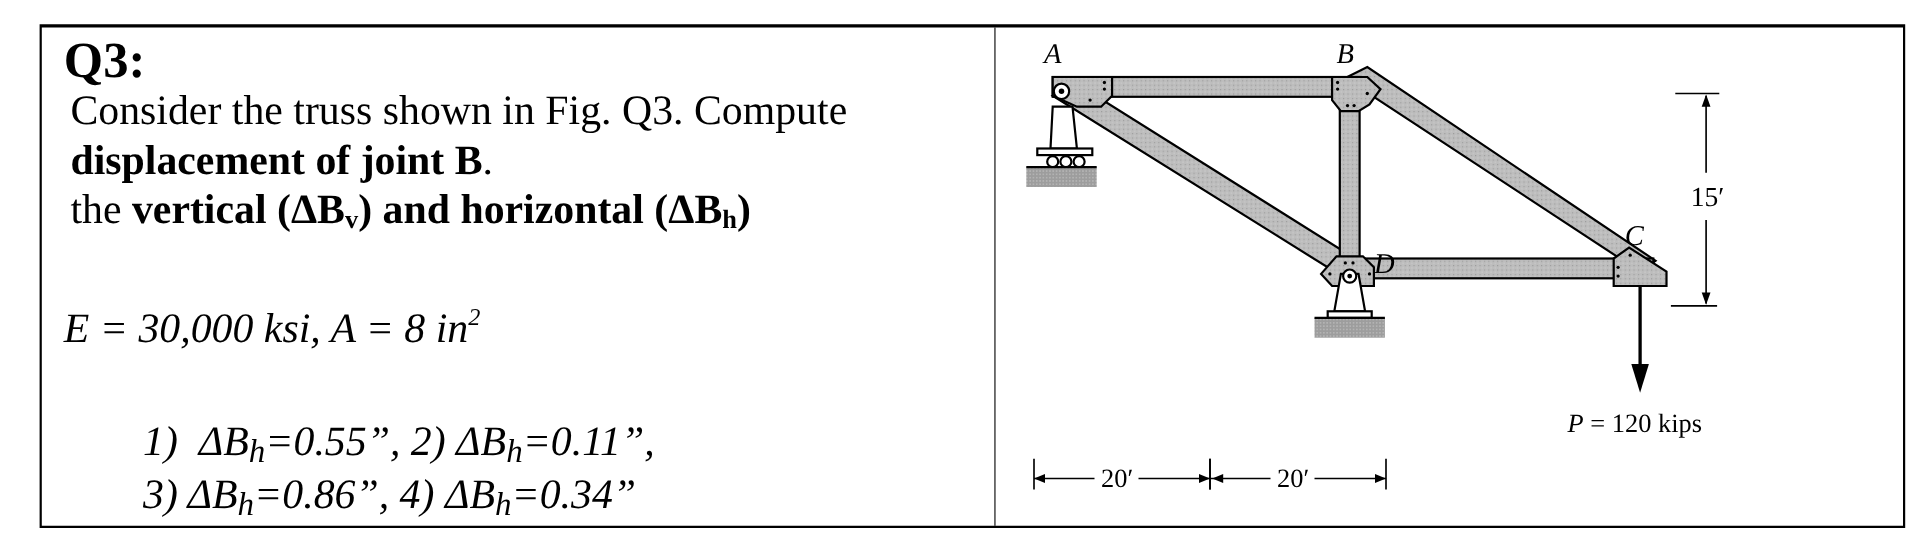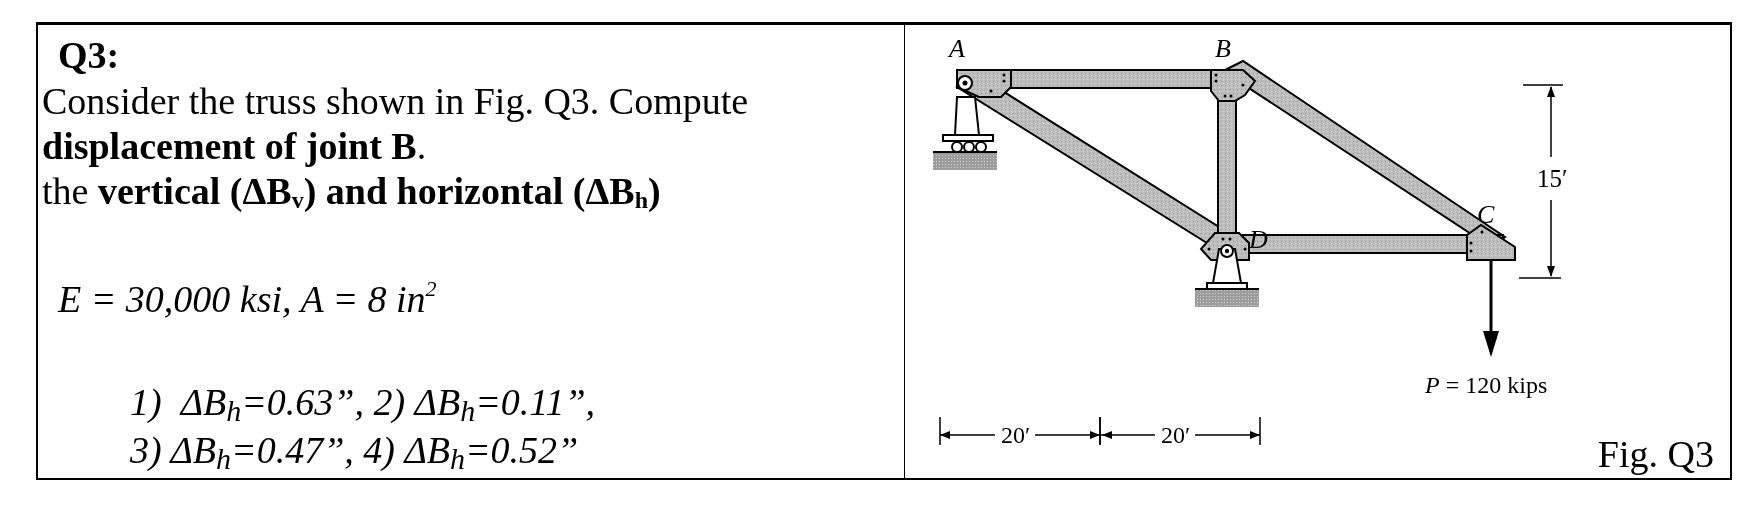--- a/index.html
+++ b/index.html
@@ -1,21 +1,21 @@
 <!DOCTYPE html>
 <html><head>
 <meta charset="utf-8">
 <style>
   html, body { margin: 0; padding: 0; background: #ffffff; }
   body { width: 1754px; height: 506px; position: relative; overflow: hidden; font-family: "Liberation Serif", "DejaVu Serif", serif; color: #000; }
   .table { position: absolute; left: 36px; top: 22px; width: 1696px; height: 458px; border: 2px solid #000; box-sizing: border-box; border-top-width: 3px; }
   .divider { position: absolute; left: 866px; top: 0; bottom: 0; width: 1px; background: #000; }
   .left-cell { position: absolute; left: 0; top: 0; width: 866px; height: 100%; }
-  .q-title { position: absolute; left: 20px; top: 8px; font-size: 38px; font-weight: bold; line-height: 44px; }
-  .q-text { position: absolute; left: 4px; top: 54px; width: 840px; font-size: 38px; line-height: 45px; }
+  .q-title { position: absolute; left: 20px; top: 8px; font-size: 46px; font-weight: bold; line-height: 44px; }
+  .q-text { position: absolute; left: 26px; top: 54px; width: 840px; font-size: 38px; line-height: 45px; }
   .q-text b { font-weight: bold; }
   .sub { font-size: 24px; vertical-align: -4px; line-height: 0; }
   .given { position: absolute; left: 20px; top: 252px; font-size: 38px; font-style: italic; line-height: 44px; }
   .given sup { font-size: 22px; vertical-align: 16px; line-height: 0; }
   .answers { position: absolute; left: 92px; top: 353px; font-size: 38px; font-style: italic; line-height: 48px; }
   .answers .sub { font-size: 30px; vertical-align: -6px; }
   .right-cell { position: absolute; left: 867px; top: 0; right: 0; height: 100%; }
   .fig-svg { position: absolute; left: 0; top: 0; }
   .fig-caption { position: absolute; right: 16px; bottom: 2px; font-size: 38px; line-height: 44px; }
   .svg-label { font-family: "Liberation Serif", serif; }
@@ -27,24 +27,24 @@
   <div class="left-cell">
     <div class="q-title">Q3:</div>
     <div class="q-text">
       <div>Consider the truss shown in Fig. Q3. Compute</div>
       <div><b>displacement of joint B</b><span>.</span></div>
       <div><span>the </span><b>vertical (ΔB</b><b class="sub">v</b><b>) and horizontal (ΔB</b><b class="sub">h</b><b>)</b></div>
     </div>
     <div class="given"><span>E = 30,000 ksi, A = 8 in</span><sup>2</sup></div>
     <div class="answers">
       <div>
-        <span><span>1)</span>&nbsp;&nbsp;<span>ΔB</span><span class="sub">h</span><span>=0.63”</span></span>, <span><span>2)</span> <span>ΔB</span><span class="sub">h</span><span>=0.11”</span></span>,
+        <span><span>1)</span>&nbsp;&nbsp;<span>ΔB</span><span class="sub">h</span><span>=0.55”</span></span>, <span><span>2)</span> <span>ΔB</span><span class="sub">h</span><span>=0.11”</span></span>,
       </div>
       <div>
-        <span><span>3)</span> <span>ΔB</span><span class="sub">h</span><span>=0.47”</span></span>, <span><span>4)</span> <span>ΔB</span><span class="sub">h</span><span>=0.52”</span></span>
+        <span><span>3)</span> <span>ΔB</span><span class="sub">h</span><span>=0.86”</span></span>, <span><span>4)</span> <span>ΔB</span><span class="sub">h</span><span>=0.34”</span></span>
       </div>
     </div>
   </div>
 
   <div class="divider"></div>
 
   <div class="right-cell">
     <svg class="fig-svg" width="826" height="455" viewBox="0 0 826 455">
       <defs>
         <pattern id="hatch" width="4" height="4" patternUnits="userSpaceOnUse">
@@ -161,15 +161,14 @@
         <polygon points="197,410 207,406 207,414" fill="#000"></polygon>
         <line x1="290" y1="410" x2="355" y2="410" stroke="#000" stroke-width="1.5"></line>
         <polygon points="355,410 345,406 345,414" fill="#000"></polygon>
       </g>
     </svg>
 
     <svg class="fig-svg" width="826" height="455" viewBox="0 0 826 455" style="pointer-events:none;">
       <text class="svg-label" x="96" y="418" font-size="24">20′</text>
       <text class="svg-label" x="256" y="418" font-size="24">20′</text>
     </svg>
-    <div class="fig-caption">Fig. Q3</div>
   </div>
 </div>
 
 </body></html>

